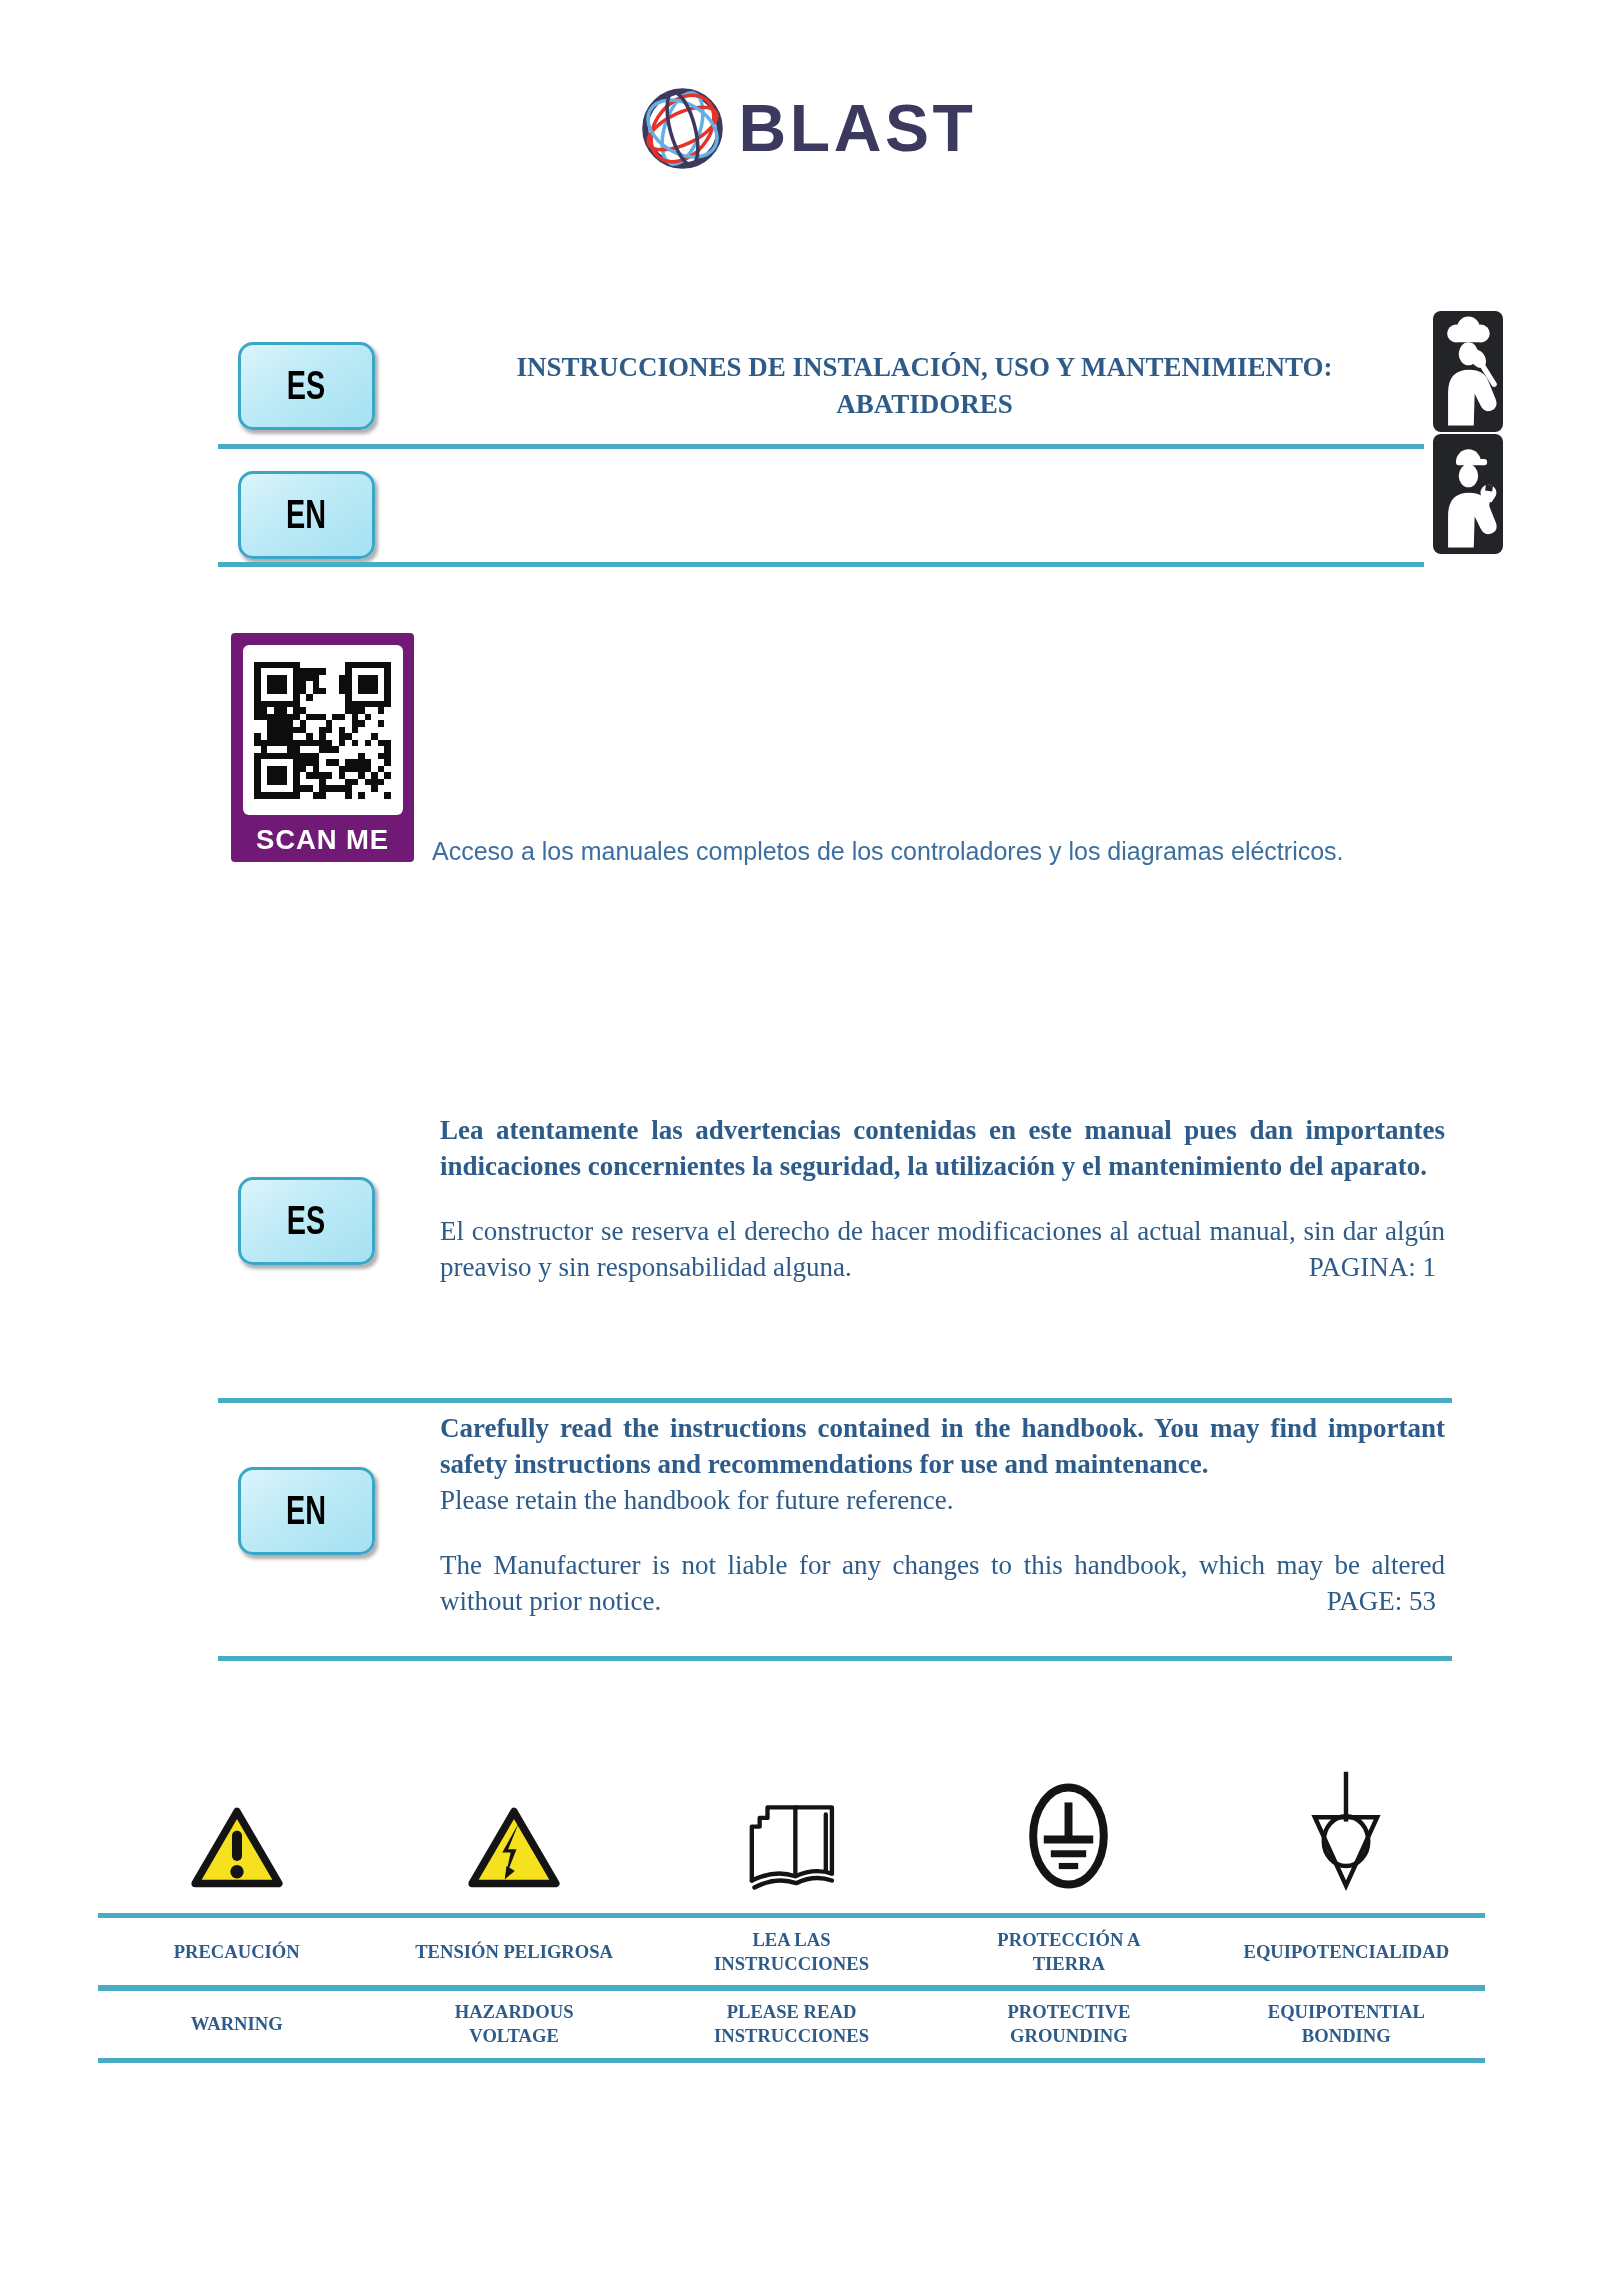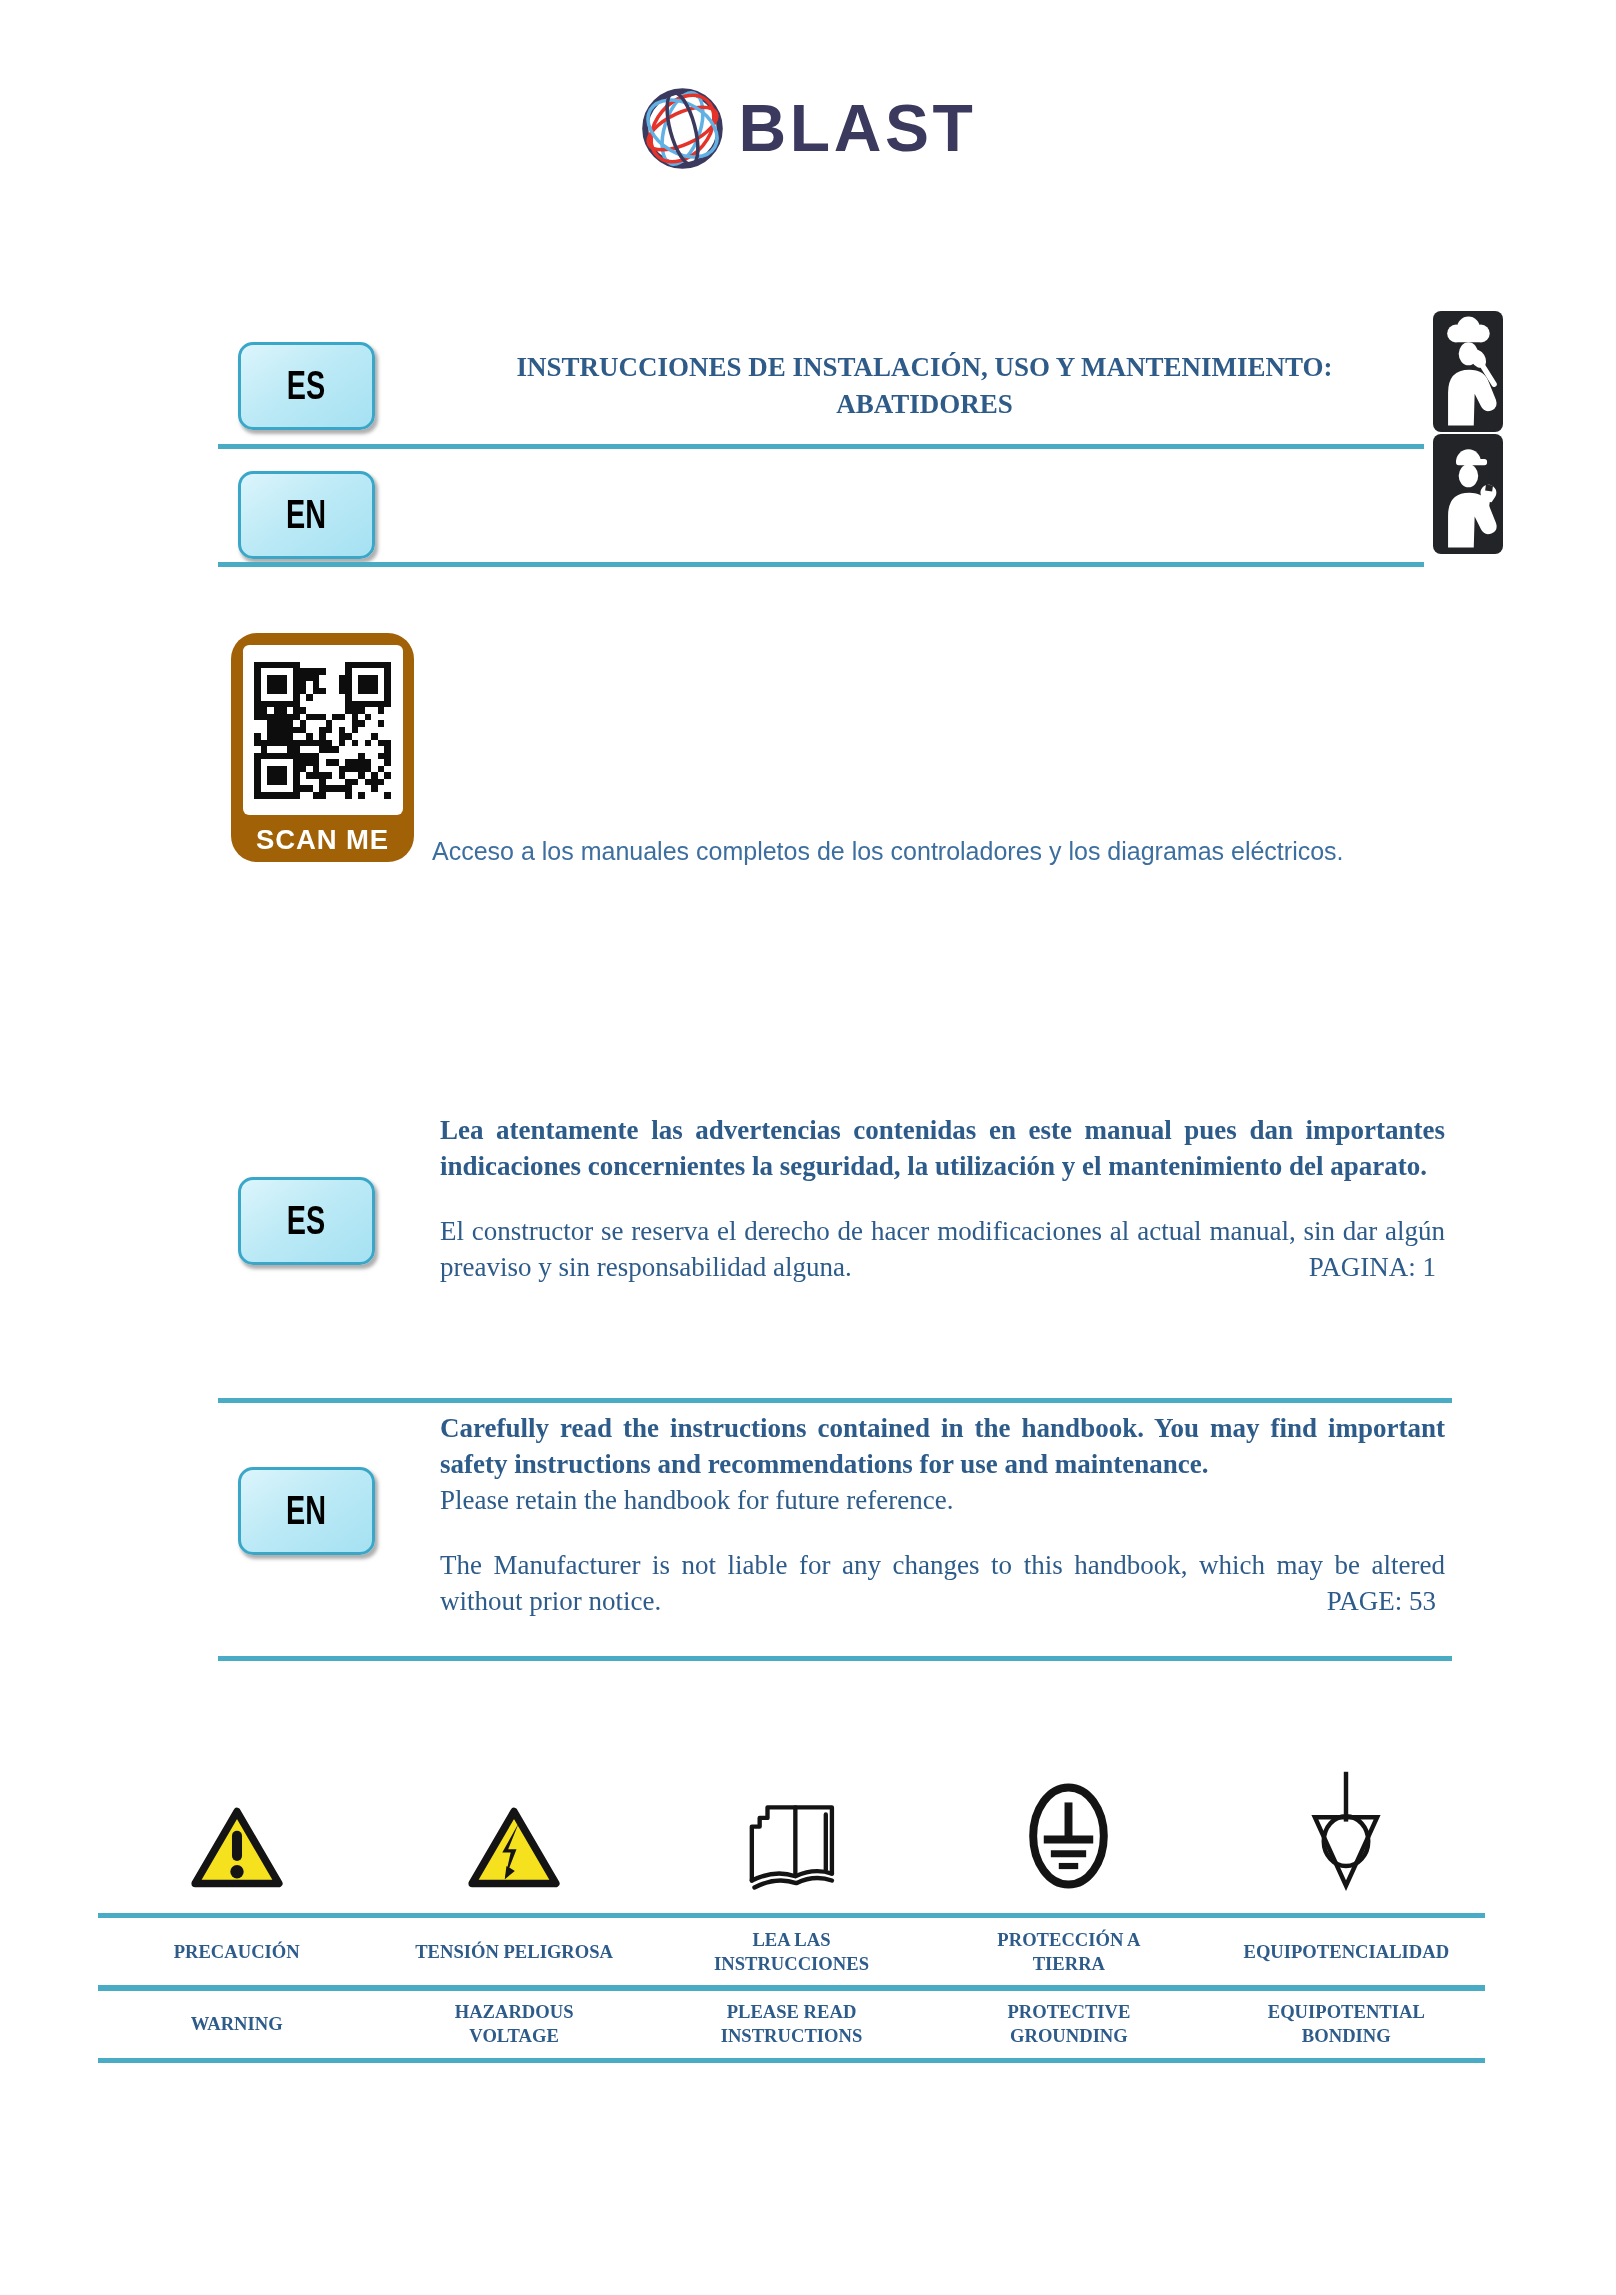--- a/index.html
+++ b/index.html
@@ -21,21 +21,21 @@
 
   
   .hdr-title{position:absolute;left:428px;width:993px;text-align:center;
              font-weight:bold;font-size:27px;line-height:37px;color:var(--title-blue,#2E5B88);}
   .rule{position:absolute;height:5.3px;background:var(--teal,#4AABC5);}
 
   .side-icon{position:absolute;left:1433px;width:70px;background:#232427;border-radius:8px;}
 
   
   .qr-badge{position:absolute;left:231px;top:633px;width:183px;height:229px;
-            background:#a16207;border-radius:26px;}
+            background:#701a75;border-radius:4px;}
   .qr-white{position:absolute;left:11.5px;right:11.5px;top:11.5px;bottom:47px;background:#fff;
             border-radius:6.2px;display:flex;align-items:center;justify-content:center;}
   .qr-label{position:absolute;left:0;right:0;bottom:6.2px;text-align:center;color:#fff;
             font-family:"Liberation Sans","DejaVu Sans",sans-serif;font-weight:bold;
             font-size:27.5px;letter-spacing:0.9px;}
   .qr-caption{position:absolute;left:432px;top:837px;width:1030px;
               font-family:Liberation Sans, sans-serif;
               font-size:25px;color:#3C6E9F;}
 
   
@@ -199,21 +199,21 @@
       <div class="label-cell">PROTECCIÓN A
 TIERRA</div>
       <div class="label-cell">EQUIPOTENCIALIDAD</div>
     </div>
     <div class="rule-row"></div>
     <div class="label-row en">
       <div class="label-cell">WARNING</div>
       <div class="label-cell">HAZARDOUS
 VOLTAGE</div>
       <div class="label-cell">PLEASE READ
-INSTRUCTIONS</div>
+INSTRUCCIONES</div>
       <div class="label-cell">PROTECTIVE
 GROUNDING</div>
       <div class="label-cell">EQUIPOTENTIAL
 BONDING</div>
     </div>
     <div class="rule-row"></div>
   </div>
 
 </div>
 

